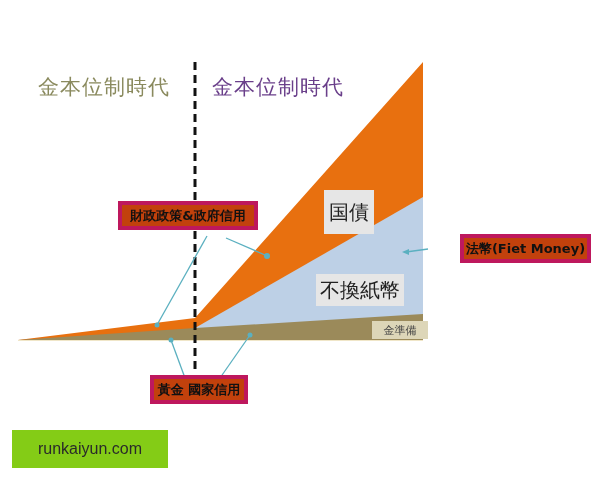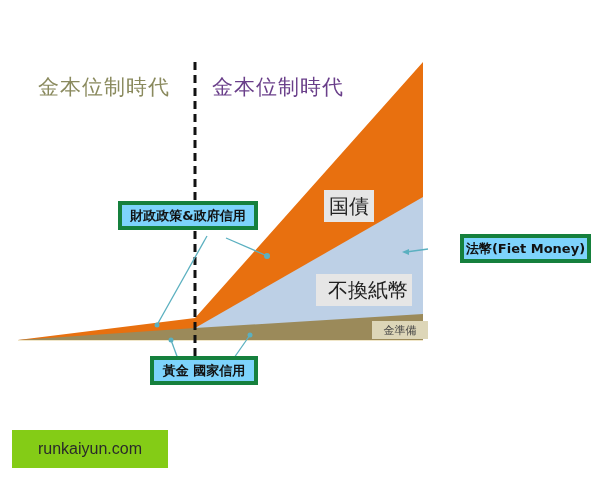--- a/index.html
+++ b/index.html
@@ -2,21 +2,21 @@
 <html><head>
   <meta charset="utf-8">
   <style>
     html, body { margin: 0; padding: 0; background: #ffffff; }
     body { width: 600px; height: 480px; position: relative; overflow: hidden;
            font-family: "DejaVu Sans", sans-serif; }
     .era { position: absolute; top: 73px; font-size: 21px; letter-spacing: 1px; }
     .era-gold { left: 38px; color: #8a8a5e; }
     .era-credit { left: 212px; color: #6a3f8a; }
     svg.chart { position: absolute; left: 0; top: 0; }
-    .callout { position: absolute; background: #7dd3fc; border: 4px solid #15803d;
+    .callout { position: absolute; background: #c2410c; border: 4px solid #be185d;
                font-weight: bold; color: #111; white-space: nowrap;
                display: flex; align-items: center; justify-content: center; box-sizing: border-box; }
     .region-label { position: absolute; background: #e6e6e6; color: #222;
                     display: flex; align-items: center; justify-content: center; }
     .watermark { position: absolute; left: 12px; top: 430px; width: 156px; height: 38px;
                  background: #84cc16; color: #2a2a2a; font-family: "Liberation Sans", sans-serif;
                  font-size: 16px; display: flex; align-items: center; justify-content: center; }
   </style>
 </head>
 <body>
@@ -44,21 +44,21 @@
   </g>
   <g fill="#5bb0c0">
     <circle cx="157" cy="325" r="2.5"></circle>
     <circle cx="267" cy="256" r="3"></circle>
     <circle cx="171" cy="340" r="2.5"></circle>
     <circle cx="250" cy="335" r="2.5"></circle>
     <polygon points="402,252 409,249 409,255"></polygon>
   </g>
 </svg>
 
-<div class="region-label" style="left:324px;top:190px;width:50px;height:32px;font-size:20px;">国債</div>
-<div class="region-label" style="left:316px;top:274px;width:88px;height:32px;font-size:20px;padding-left:8px;">不換紙幣</div>
+<div class="region-label" style="left:324px;top:190px;width:50px;height:44px;font-size:20px;">国債</div>
+<div class="region-label" style="left:316px;top:274px;width:88px;height:32px;font-size:20px;">不換紙幣</div>
 <div class="region-label" style="left:372px;top:321px;width:56px;height:18px;font-size:11px;background:#ddd6b8;color:#444;font-family:Liberation Mono, monospace;">金準備</div>
 
 <div class="callout" style="left:118px;top:201px;width:140px;height:29px;font-size:13px;">財政政策&amp;政府信用</div>
 <div class="callout" style="left:440px;top:234px;width:131px;height:29px;font-size:13px;margin-left:20px;">法幣(Fiet Money)</div>
-<div class="callout" style="left:150px;top:356px;width:108px;height:29px;font-size:13px;">黃金 國家信用</div>
+<div class="callout" style="left:150px;top:375px;width:98px;height:29px;font-size:13px;">黃金 國家信用</div>
 
 <div class="watermark">runkaiyun.com</div>
 
 </body></html>

